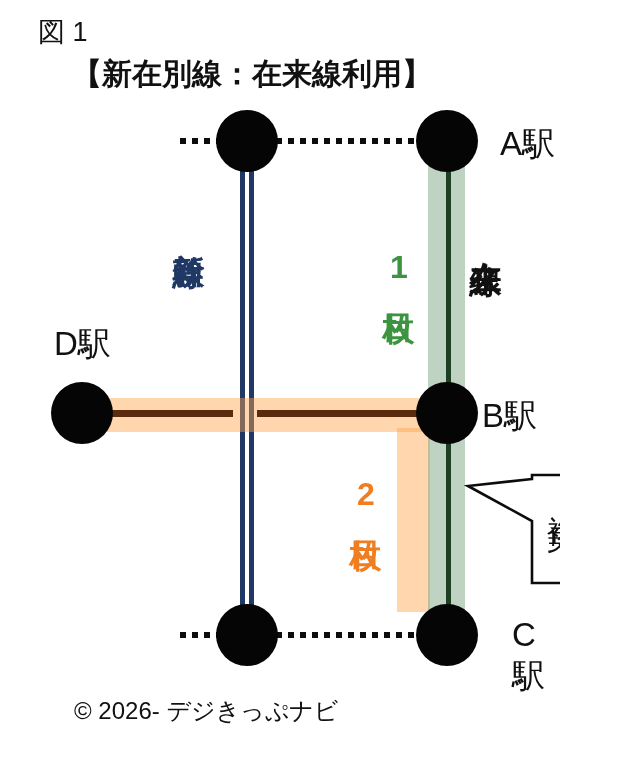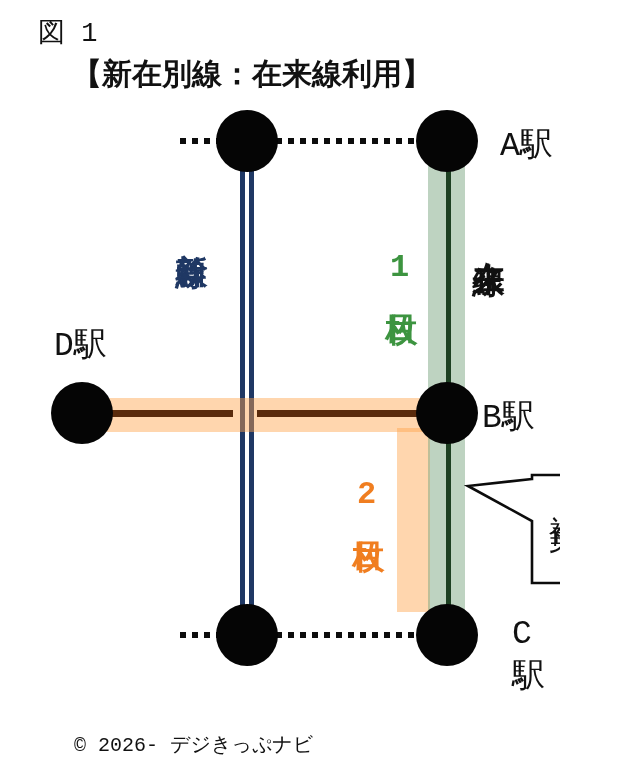--- a/index.html
+++ b/index.html
@@ -1,18 +1,18 @@
 <!DOCTYPE html>
 <html><head>
 <meta charset="utf-8">
 <style>
   html,body{margin:0;padding:0;background:#fff;}
   .stage{
     position:relative;width:560px;height:765px;background:#ffffff;overflow:hidden;
-    font-family:Liberation Mono, monospace;color:#111;
+    font-family:Liberation Sans, sans-serif;color:#111;
   }
   .abs{position:absolute;}
   .fig-label{left:38px;top:14px;font-size:27px;font-weight:500;}
   .title{left:33px;top:54px;font-size:30px;font-weight:700;letter-spacing:0px;margin-left:39px;}
   .dotted{
     height:6px;background:repeating-linear-gradient(to right,#0c0c0c 0 6px,transparent 6px 12px);
     z-index:1;
   }
   .dotted-top{left:180px;top:138px;width:270px;}
   .dotted-bottom{left:180px;top:632px;width:270px;}
@@ -39,21 +39,21 @@
   .lbl-b{left:482px;top:394px;}
   .lbl-c{left:493px;top:616px;margin-left:19px;}
   .lbl-d{left:54px;top:322px;}
   .v{writing-mode:vertical-rl;text-orientation:upright;line-height:1;z-index:8;}
   .lbl-shinkansen{left:173px;top:228px;font-size:32px;font-weight:700;color:#1f3864;letter-spacing:2px;}
   .lbl-zairaisen{left:470px;top:236px;font-size:32px;font-weight:700;color:#111;letter-spacing:2px;}
   .lbl-ticket1{left:383px;top:249px;font-size:32px;font-weight:700;color:#3d9440;letter-spacing:2px;}
   .lbl-ticket2{left:350px;top:476px;font-size:32px;font-weight:700;color:#f07e20;letter-spacing:2px;}
   .callout-svg{left:460px;top:466px;width:140px;height:124px;z-index:9;}
   .lbl-fukujo{left:547px;top:492px;font-size:30px;font-weight:500;color:#111;letter-spacing:9px;z-index:10;}
-  .copyright{left:74px;top:695px;font-size:20px;font-weight:500;margin-top:36px;}
+  .copyright{left:74px;top:695px;font-size:24px;font-weight:500;}
 </style>
 </head>
 <body>
 
 <div class="stage">
 
   <div class="abs fig-label">図 1</div>
   <div class="abs title">【新在別線：在来線利用】</div>
 
   <div class="abs dotted dotted-top"></div>

